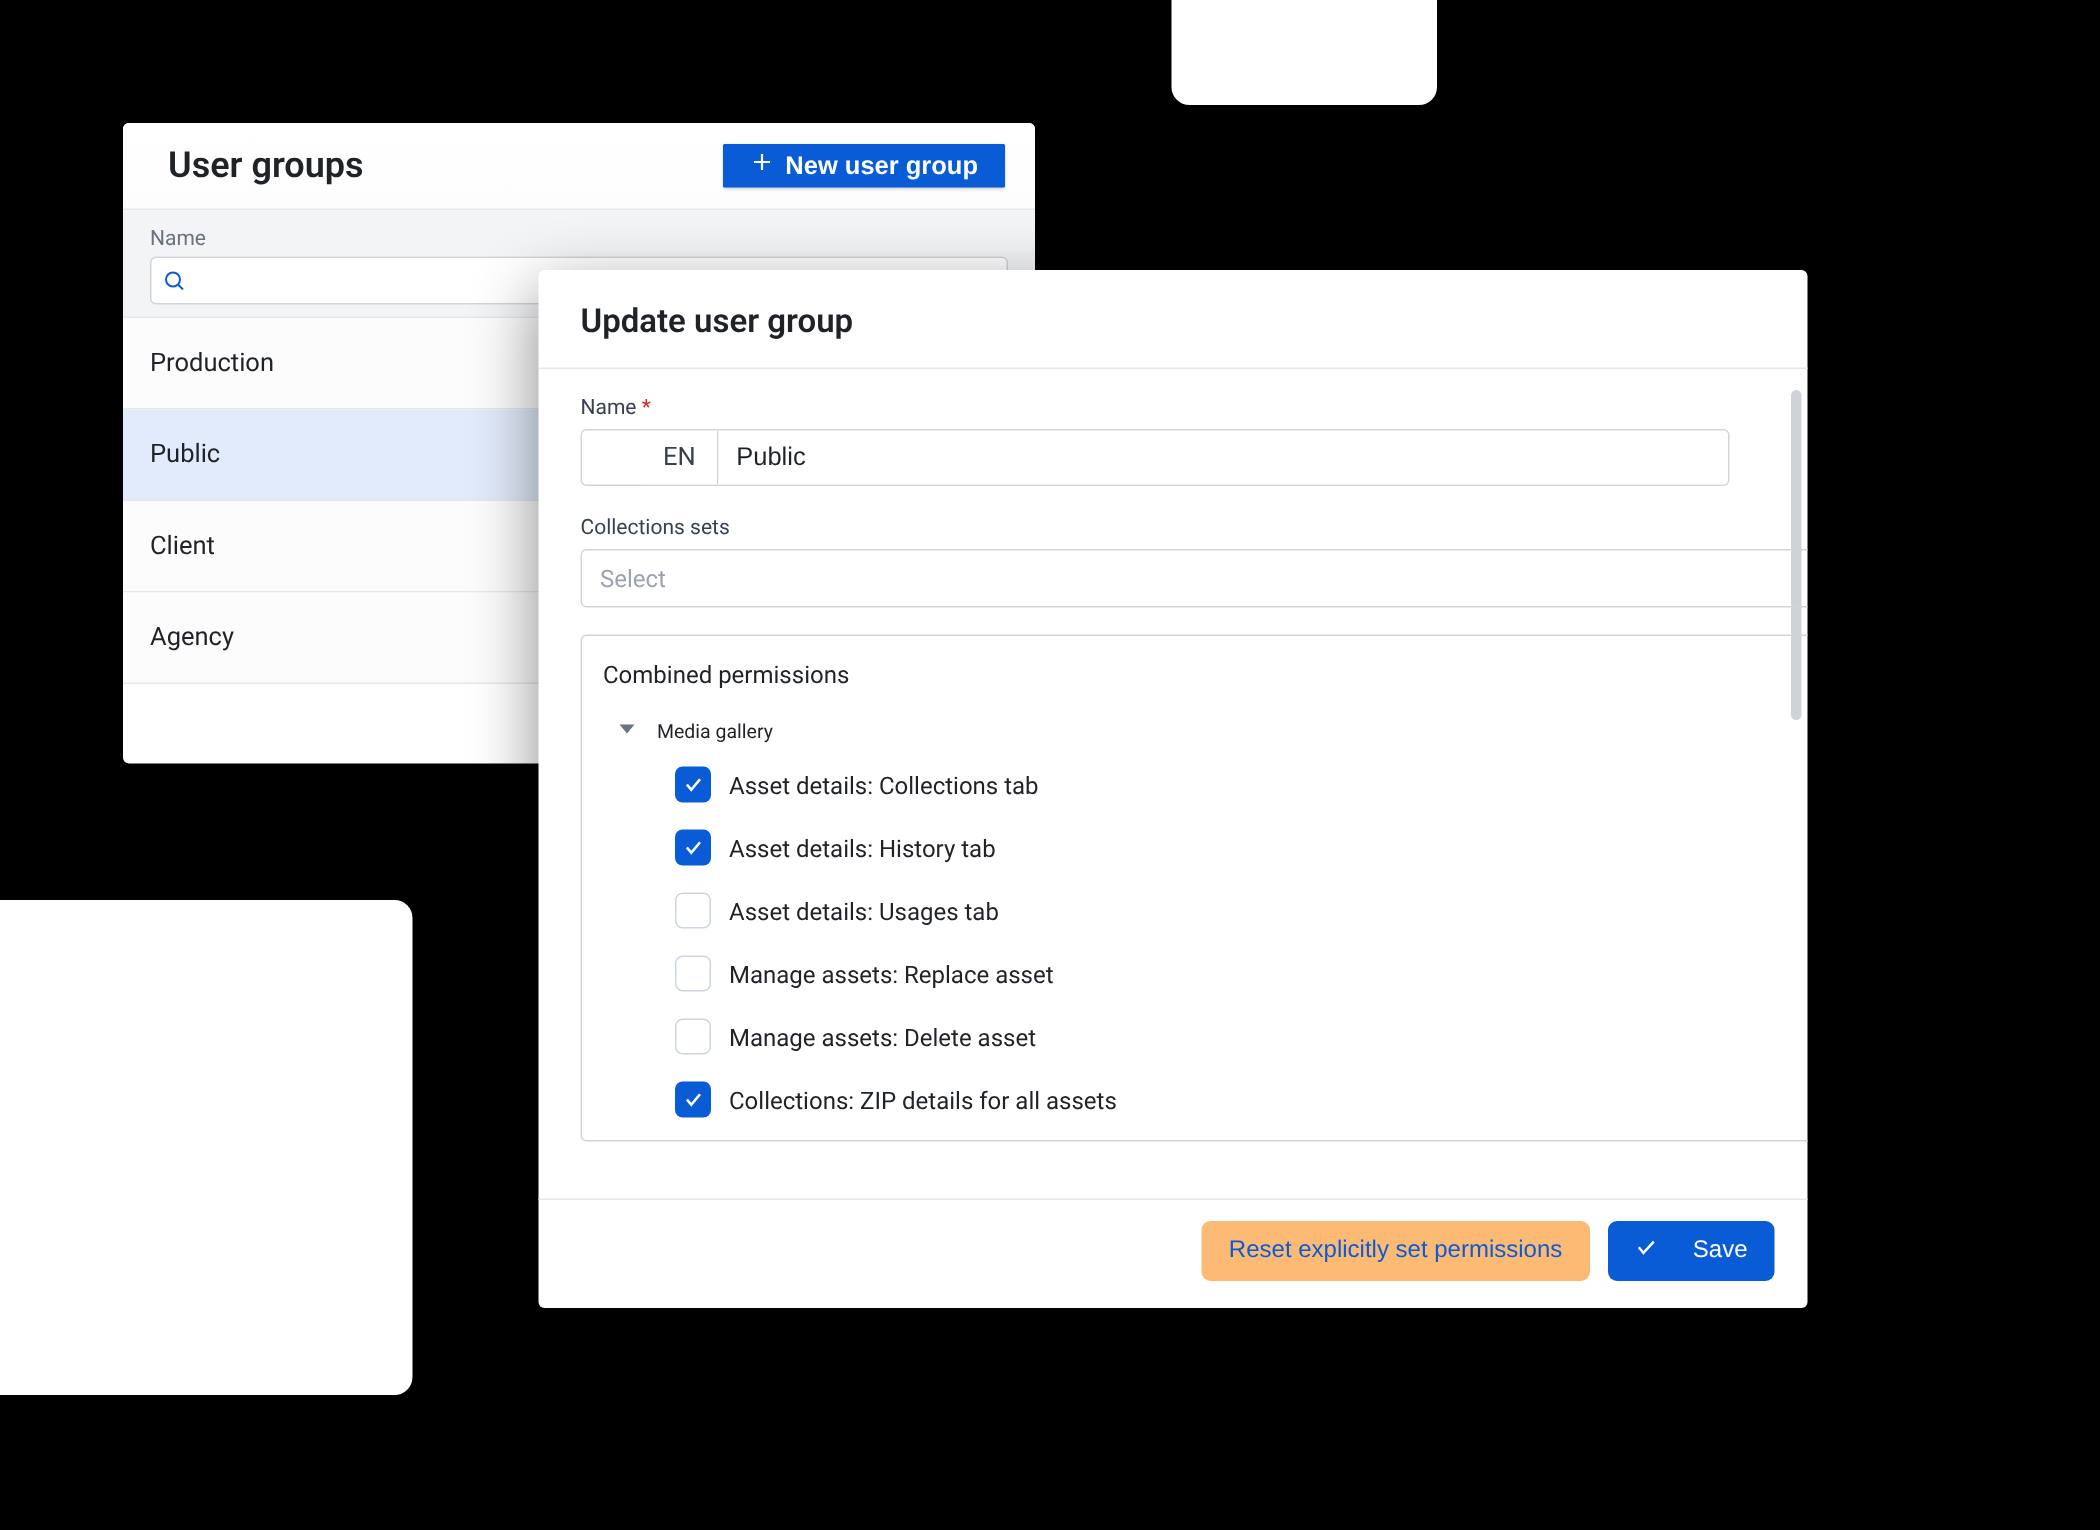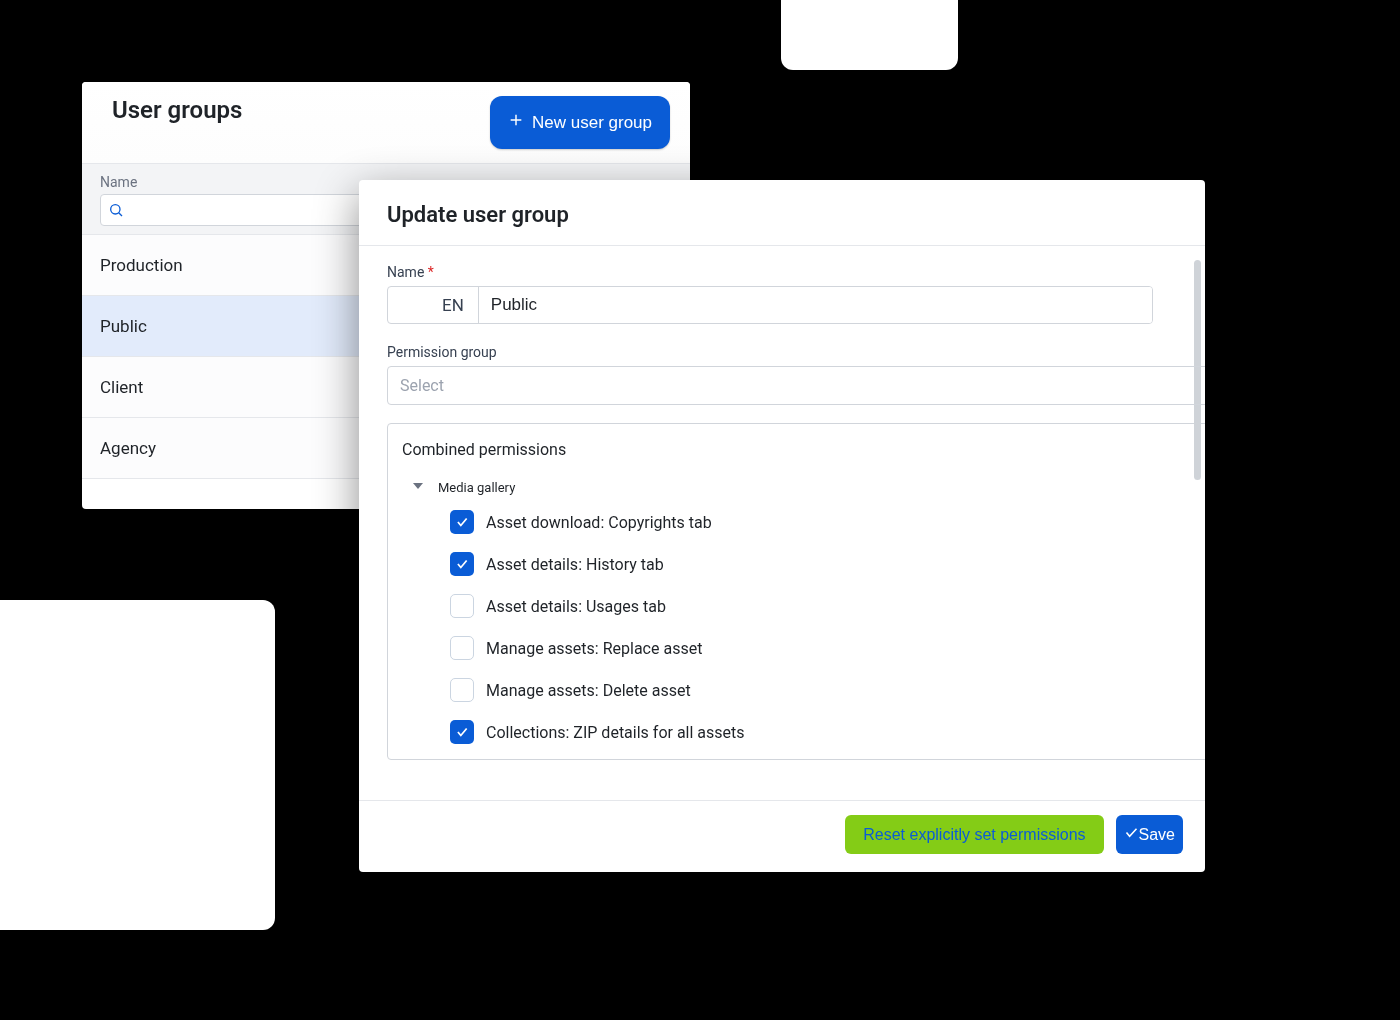--- a/index.html
+++ b/index.html
@@ -56,24 +56,24 @@
       font-weight: 600;
       color: #1f2328;
     }
     .btn-primary {
       display: inline-flex;
       align-items: center;
       gap: 8px;
       background: #0a5cd6;
       color: #fff;
       border: none;
-      border-radius: 12px;
-      padding: 16px 18px;
+      border-radius: 1px;
+      padding: 4px 18px;
       font-size: 17px;
-      font-weight: 400;
+      font-weight: 700;
       cursor: pointer;
       box-shadow: 0 1px 2px rgba(0,0,0,0.2);
     }
     .btn-primary svg { width: 16px; height: 16px; stroke: #fff; }
 
     .list-header {
       background: #f3f4f6;
       padding: 8px 18px 8px 18px;
       border-bottom: 1px solid #e5e7eb;
     }
@@ -282,38 +282,38 @@
     .perm-label { font-size: 16px; color: #1f2328; }
 
     .panel-right-footer {
       display: flex;
       justify-content: flex-end;
       gap: 12px;
       padding: 14px 22px 18px 22px;
       border-top: 1px solid #e5e7eb;
     }
     .btn-secondary {
-      background: #84cc16;
+      background: #fdba74;
       color: #0a5cd6;
       border: none;
       border-radius: 6px;
       padding: 10px 18px;
       font-size: 16px;
       font-weight: 500;
       cursor: pointer;
     }
     .btn-save {
       display: inline-flex;
       align-items: center;
-      gap: 0;
+      gap: 24px;
       background: #0a5cd6;
       color: #fff;
       border: none;
       border-radius: 6px;
-      padding: 10px 8px;
+      padding: 10px 18px;
       font-size: 16px;
       font-weight: 500;
       cursor: pointer;
       text-align: center;
     }
     .btn-save svg { width: 15px; height: 15px; stroke: #fff; stroke-width: 2.5; }
   </style>
 </head>
 <body>
 
@@ -364,21 +364,21 @@
     <div class="scrollbar-fake"></div>
 
     <label class="form-label">
       <span>Name</span> <span class="req">*</span>
     </label>
     <div class="name-input-wrap">
       <div class="name-lang">EN</div>
       <input class="name-input" type="text" value="Public" style="">
     </div>
 
-    <label class="form-label">Permission group</label>
+    <label class="form-label">Collections sets</label>
     <div class="select-wrap">
       <span class="select-placeholder">Select</span>
       <span class="select-caret">
         <svg viewBox="0 0 12 12">
             <path d="M1 3 L6 9 L11 3 Z"></path>
           </svg>
       </span>
     </div>
 
     <div class="perm-box">
@@ -412,21 +412,21 @@
         <span>Media gallery</span>
       </div>
 
       <div id="perm-items">
           <div class="perm-item">
             <div class="checkbox checked">
               <svg viewBox="0 0 24 24" fill="none">
                 <polyline points="5 12 10 18 20 6"></polyline>
               </svg>
             </div>
-            <span class="perm-label">Asset download: Copyrights tab</span>
+            <span class="perm-label">Asset details: Collections tab</span>
           </div>
           <div class="perm-item">
             <div class="checkbox checked">
               <svg viewBox="0 0 24 24" fill="none">
                 <polyline points="5 12 10 18 20 6"></polyline>
               </svg>
             </div>
             <span class="perm-label">Asset details: History tab</span>
           </div>
           <div class="perm-item">

